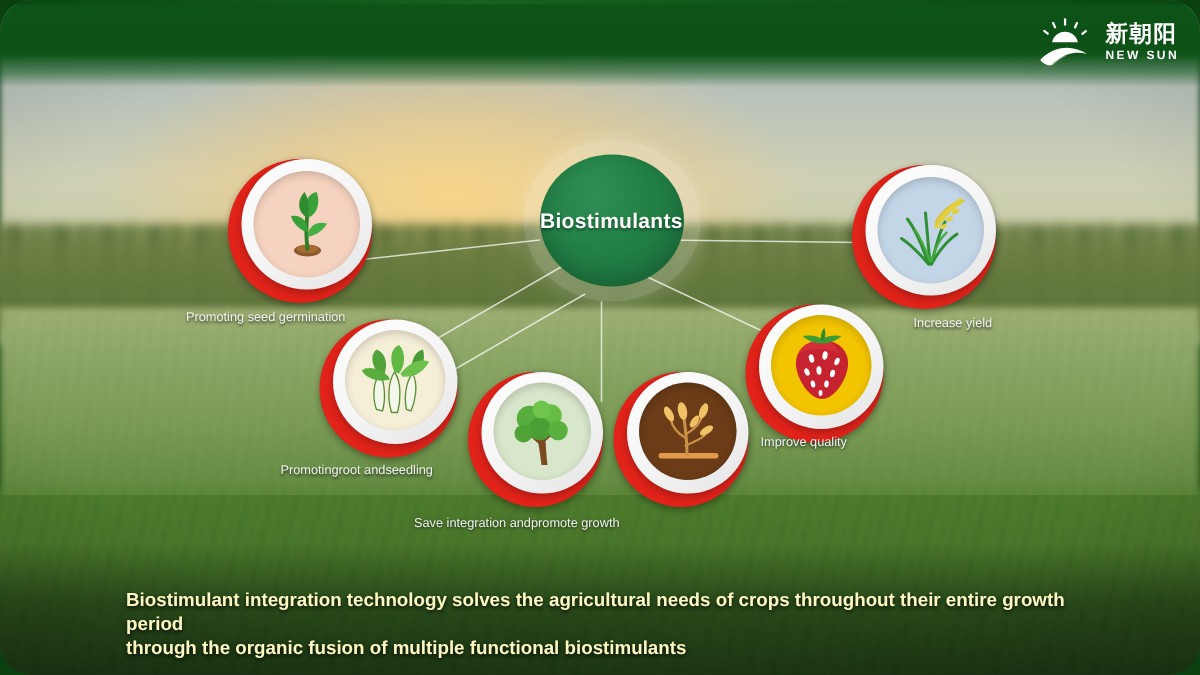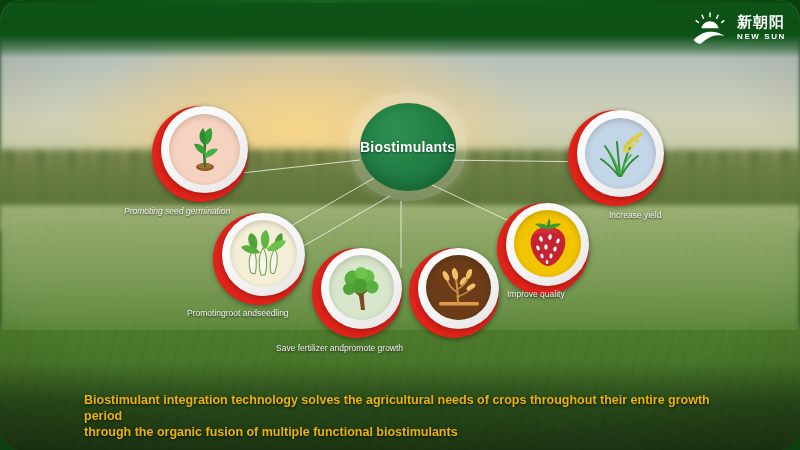--- a/index.html
+++ b/index.html
@@ -133,21 +133,21 @@
   }
   .disc svg{display:block;}
   .node-label{
     position:absolute;color:#f2f2f2;font-size:8.5px;line-height:11px;
     text-shadow:0 1px 2px rgba(0,0,0,.7);white-space:pre;
   }
 
   
   .caption{
     position:absolute;left:84px;top:392px;width:650px;
-    color:#eab308;font-size:12.5px;font-weight:bold;line-height:16px;
+    color:#fef9c3;font-size:12.5px;font-weight:bold;line-height:16px;
     text-shadow:0 1px 3px rgba(0,0,0,.8);
   }
 </style>
 </head>
 <body>
 
 <div class="slide">
 
   <div class="bg">
     <div class="bg-sky"></div>
@@ -213,21 +213,21 @@
           <ellipse cx="26" cy="43" rx="9" ry="4" fill="#8a5a2a"></ellipse>
           <ellipse cx="26" cy="42" rx="7" ry="2.8" fill="#a86c33"></ellipse>
           <path d="M26 42 C25 34 25 26 26 18" stroke="#2f7d2a" stroke-width="2.6" fill="none" stroke-linecap="round"></path>
           <path d="M26 21 C22 11 27 5 32 4 C35 11 32 20 26 21 Z" fill="#3aa13a"></path>
           <path d="M26 21 C28 13 26 7 24 4 C19 9 19 18 26 21 Z" fill="#2e8b2e"></path>
           <path d="M26 31 C20 29 16 24 15 20 C22 19 27 24 26 31 Z" fill="#37a037"></path>
           <path d="M26 34 C32 33 37 29 39 25 C32 23 26 27 26 34 Z" fill="#46b046"></path>
         </svg>
       </div>
     </div>
-    <div class="node-label" style="left:-28px;top:100px;font-style:italic;">Promoting seed germination</div>
+    <div class="node-label" style="left:-28px;top:100px;">Promoting seed germination</div>
   </div>
 
   <div class="node" style="left:213px;top:213px;">
     <div class="node-badge" style="width:92px;height:92px;">
       <div class="ring-red" style="width:92px;height:92px;"></div>
       <div class="ring-white" style="left:9px;top:0px;width:83px;height:83px;"></div>
       <div class="disc" style="left:17px;top:7px;width:67px;height:67px;background:#f6efd8;">
         <svg width="54" height="50" viewBox="0 0 54 50">
           <g stroke="#5a8f3a" stroke-width=".9" fill="#f5f7ea">
             <path d="M14 44 C11 36 12 26 16 20 C20 26 20 38 18 45 Z"></path>
@@ -255,21 +255,21 @@
           <path d="M25 33 L17 26 M26 31 L34 24" stroke="#7b4a22" stroke-width="2.4" fill="none" stroke-linecap="round"></path>
           <circle cx="17" cy="16" r="8.5" fill="#57ad3d"></circle>
           <circle cx="31" cy="14" r="7.5" fill="#66bd45"></circle>
           <circle cx="24" cy="23" r="7.5" fill="#4b9e34"></circle>
           <circle cx="36" cy="24" r="6.5" fill="#59b03e"></circle>
           <circle cx="13" cy="26" r="6" fill="#4fa336"></circle>
           <circle cx="25" cy="10" r="6" fill="#6fc44b"></circle>
         </svg>
       </div>
     </div>
-    <div class="node-label" style="left:-36px;top:95px;">Save fertilizer andpromote growth</div>
+    <div class="node-label" style="left:-36px;top:95px;">Save integration andpromote growth</div>
   </div>
 
   <div class="node" style="left:409px;top:248px;">
     <div class="node-badge" style="width:90px;height:90px;">
       <div class="ring-red" style="width:90px;height:90px;"></div>
       <div class="ring-white" style="left:9px;top:0px;width:81px;height:81px;"></div>
       <div class="disc" style="left:17px;top:7px;width:65px;height:65px;background:#6b3c17;">
         <svg width="54" height="52" viewBox="0 0 54 52">
           <rect x="7" y="40" width="40" height="3.6" rx="1.6" fill="#e09a4a"></rect>
           <path d="M26 41 C26 33 25 24 24 17" stroke="#c99246" stroke-width="2" fill="none" stroke-linecap="round"></path>

